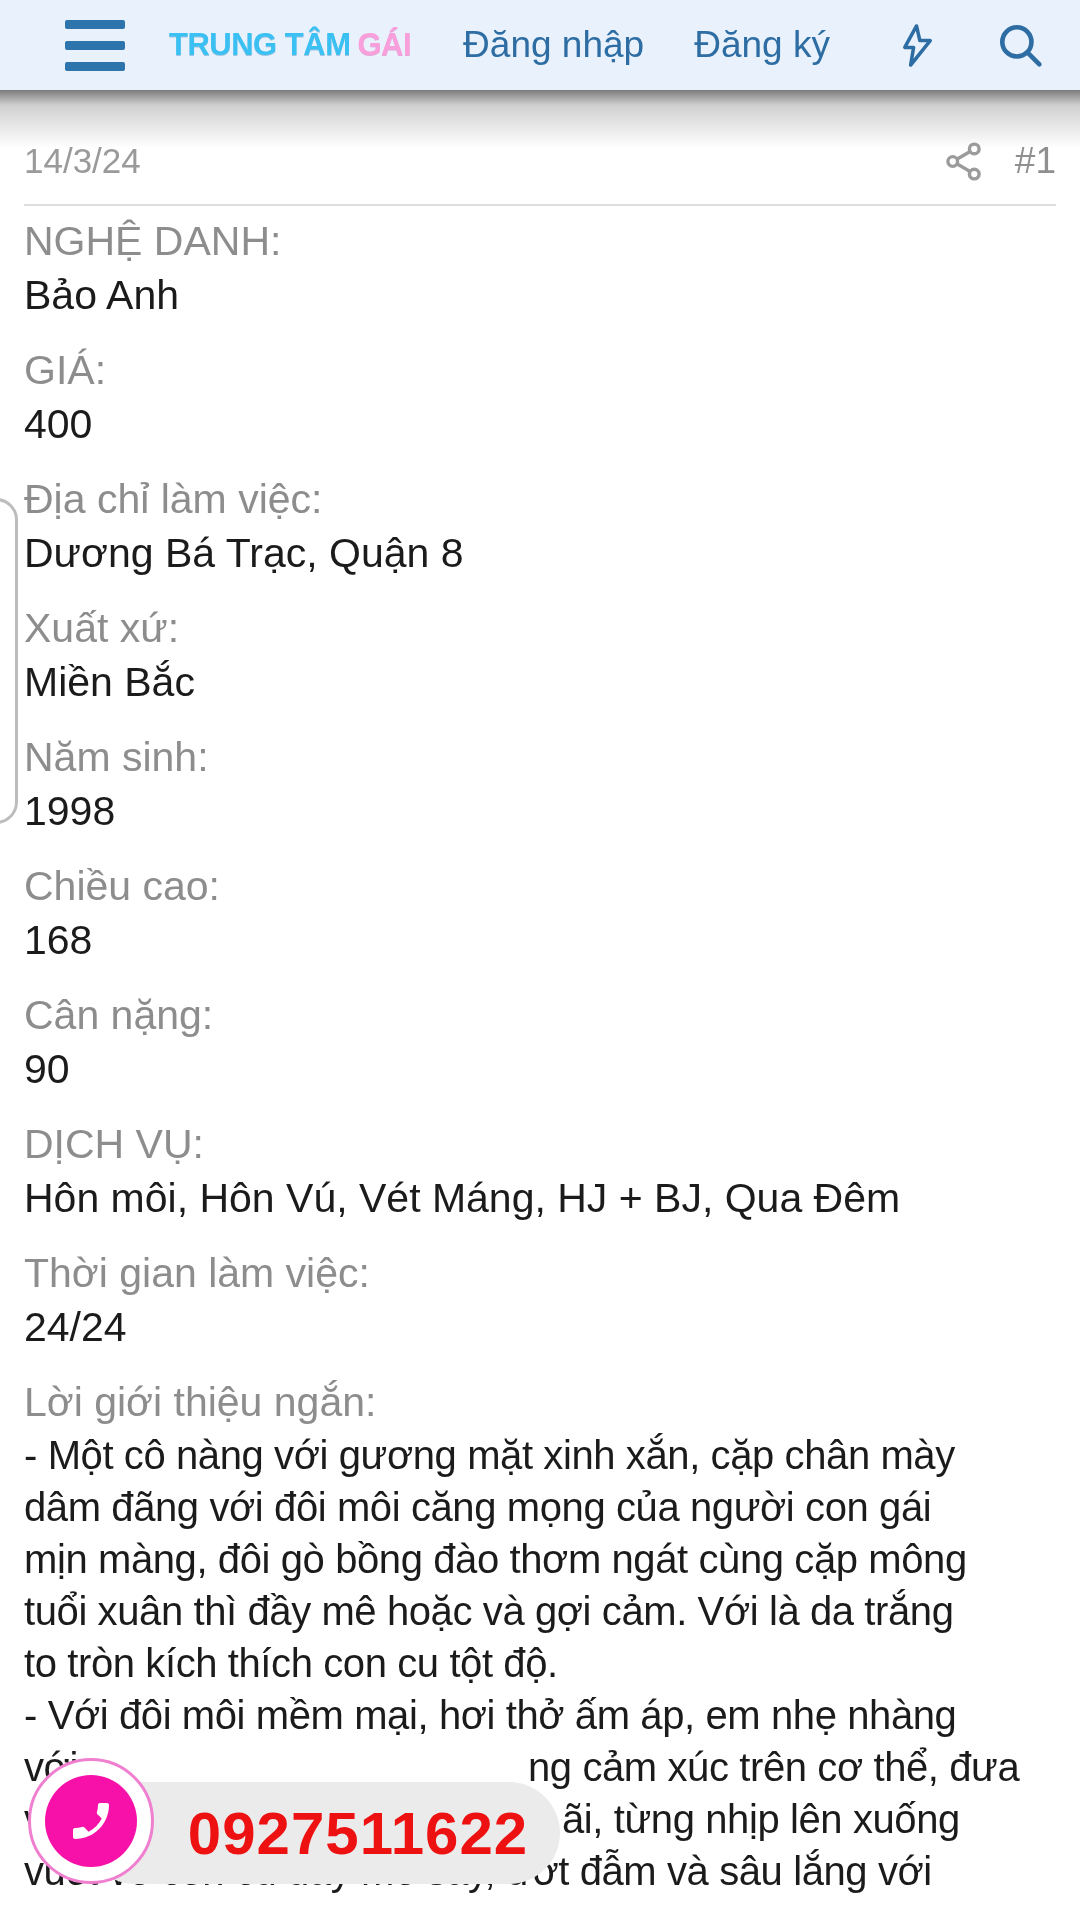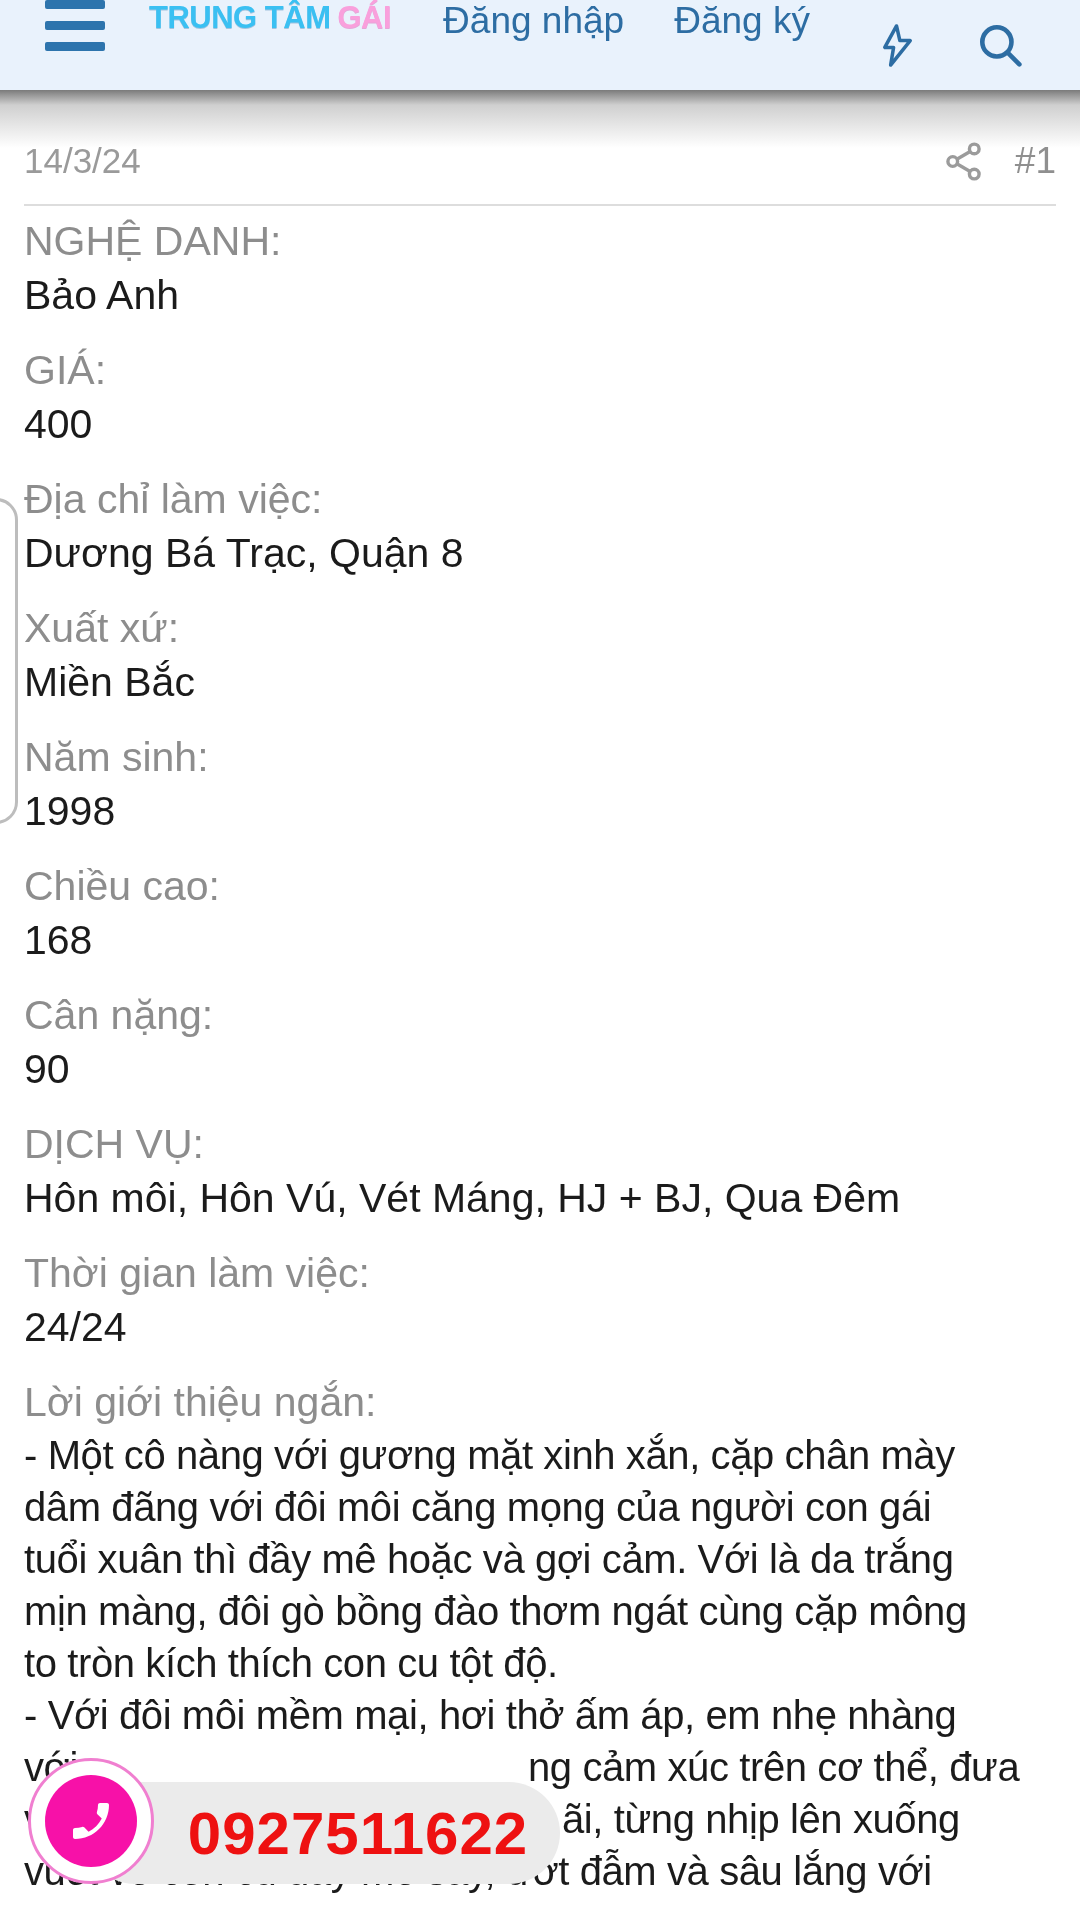--- a/index.html
+++ b/index.html
@@ -1,21 +1,21 @@
 <!DOCTYPE html>
 <html><head>
 <meta charset="utf-8">
 <style>
   html,body{margin:0;padding:0;background:#fff;}
   .page{position:relative;width:1080px;height:1919px;overflow:hidden;background:#ffffff;
         font-family:"Liberation Sans", sans-serif;}
 
   
   .app-header{position:absolute;top:0;left:0;right:0;height:90px;background:#e9f2fc;
-              display:flex;z-index:20;}
+              display:flex;align-items:center;z-index:20;padding-left:20px;}
   .header-shadow{position:absolute;top:90px;left:0;right:0;height:58px;z-index:19;pointer-events:none;
               background:linear-gradient(to bottom, rgba(72,72,72,.72) 0%, rgba(130,130,130,.38) 26%, rgba(255,255,255,0) 100%);}
   .hamburger{margin-left:45px;width:60px;display:flex;flex-direction:column;gap:12px;cursor:pointer;}
   .hamburger span{display:block;height:9px;border-radius:2px;background:#2d74ad;}
   .logo{margin-left:44px;font-size:31px;font-weight:800;letter-spacing:-.5px;white-space:nowrap;cursor:pointer;}
   .logo .cyan{color:#3ac0f2;text-shadow:0 1px 0 rgba(35,110,165,.35);}
   .logo .pink{color:#f9a0dc;margin-left:7px;text-shadow:0 1px 0 rgba(221,73,172,.45);}
   .nav-link{font-size:37px;color:#2d6da3;text-decoration:none;cursor:pointer;}
   .nav-login{margin-left:52px;}
   .nav-register{margin-left:50px;}
@@ -145,22 +145,22 @@
         <div class="fl">Thời gian làm việc:</div>
         <div class="fv">24/24</div>
       </div>
     </div>
 
     <div class="intro">
       <div class="fl">Lời giới thiệu ngắn:</div>
       <div class="intro-lines">
         <div class="line">- Một cô nàng với gương mặt xinh xắn, cặp chân mày</div>
         <div class="line">dâm đãng với đôi môi căng mọng của người con gái</div>
+        <div class="line">mịn màng, đôi gò bồng đào thơm ngát cùng cặp mông</div>
         <div class="line">tuổi xuân thì đầy mê hoặc và gợi cảm. Với là da trắng</div>
-        <div class="line">mịn màng, đôi gò bồng đào thơm ngát cùng cặp mông</div>
         <div class="line">to tròn kích thích con cu tột độ.</div>
         <div class="line">- Với đôi môi mềm mại, hơi thở ấm áp, em nhẹ nhàng</div>
         <div class="line line-rel raised">
           <span>với</span>
           <span class="tail-1">ng cảm xúc trên cơ thể, đưa</span>
         </div>
         <div class="line line-rel">
           <span>v</span>
           <span class="tail-2">ãi, từng nhịp lên xuống</span>
         </div>

